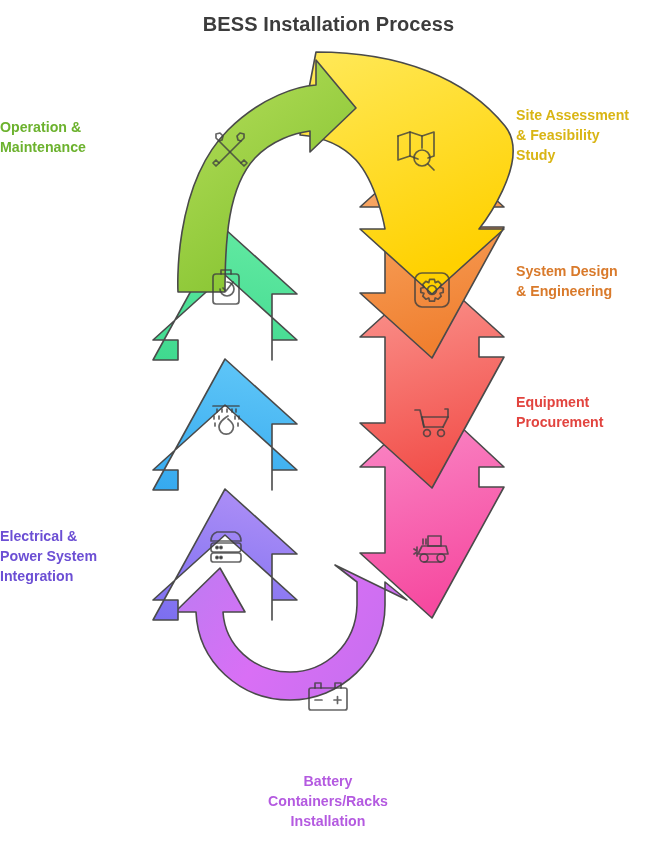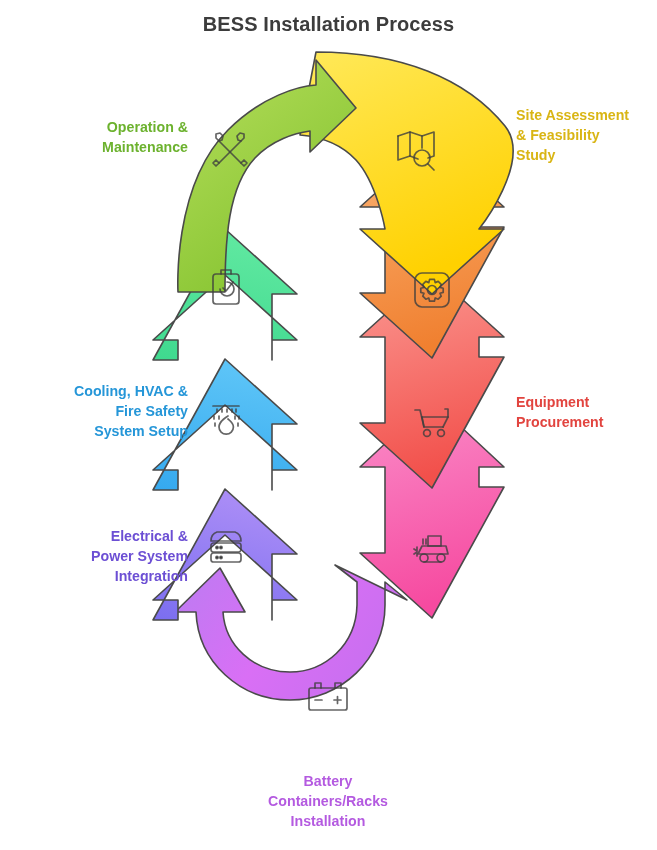--- a/index.html
+++ b/index.html
@@ -23,21 +23,21 @@
   #cyclesvg{position:absolute;top:0;left:0;width:657px;height:850px;}
 
   .lbl{
     position:absolute;
     font-size:14.2px;
     font-weight:bold;
     line-height:1.42;
     white-space:pre-line;
   }
   .lbl.right{text-align:left;}
-  .lbl.left{text-align:right;padding-left:44px;}
+  .lbl.left{}
   .lbl.center{text-align:center;}
 </style>
 </head>
 <body>
 
 <div id="stage">
 
   <div id="title">BESS Installation Process</div>
 
   <svg id="cyclesvg" viewBox="0 0 657 850">
@@ -207,34 +207,33 @@
         <path d="M-13,3 L-6,3"></path>
         <path d="M6,3 L13,3 M9.5,-0.5 L9.5,6.5"></path>
       </g>
     </g>
   </svg>
 
   <div class="lbl right" style="left:516px;top:105px;width:141px;color:#d9b514;">Site Assessment
 &amp; Feasibility
 Study</div>
 
+  <div class="lbl right" style="left:516px;top:261px;width:141px;color:#d97a2b;">System Design
+&amp; Engineering</div>
 
   <div class="lbl right" style="left:516px;top:392px;width:141px;color:#e2443f;">Equipment
 Procurement</div>
 
 
   <div class="lbl left" style="left:0px;top:526px;width:144px;color:#6c4fd4;">Electrical &amp;
 Power System
 Integration</div>
 
   <div class="lbl center" style="left:228px;top:771px;width:200px;color:#b45ae0;">Battery
 Containers/Racks
 Installation</div>
 
-  <div class="lbl left" style="left:0px;top:381px;width:144px;color:#2596d8;">Cooling, HVAC &amp;
-Fire Safety
-System Setup</div>
 
 
   <div class="lbl left" style="left:0px;top:117px;width:144px;color:#6cb22e;">Operation &amp;
 Maintenance</div>
 
 </div>
 
 </body></html>

